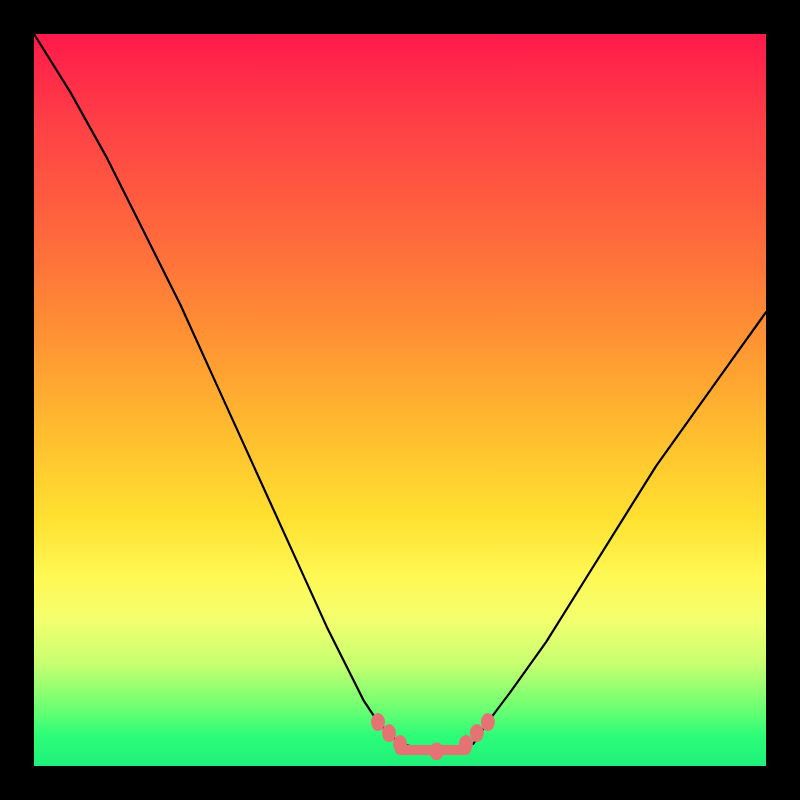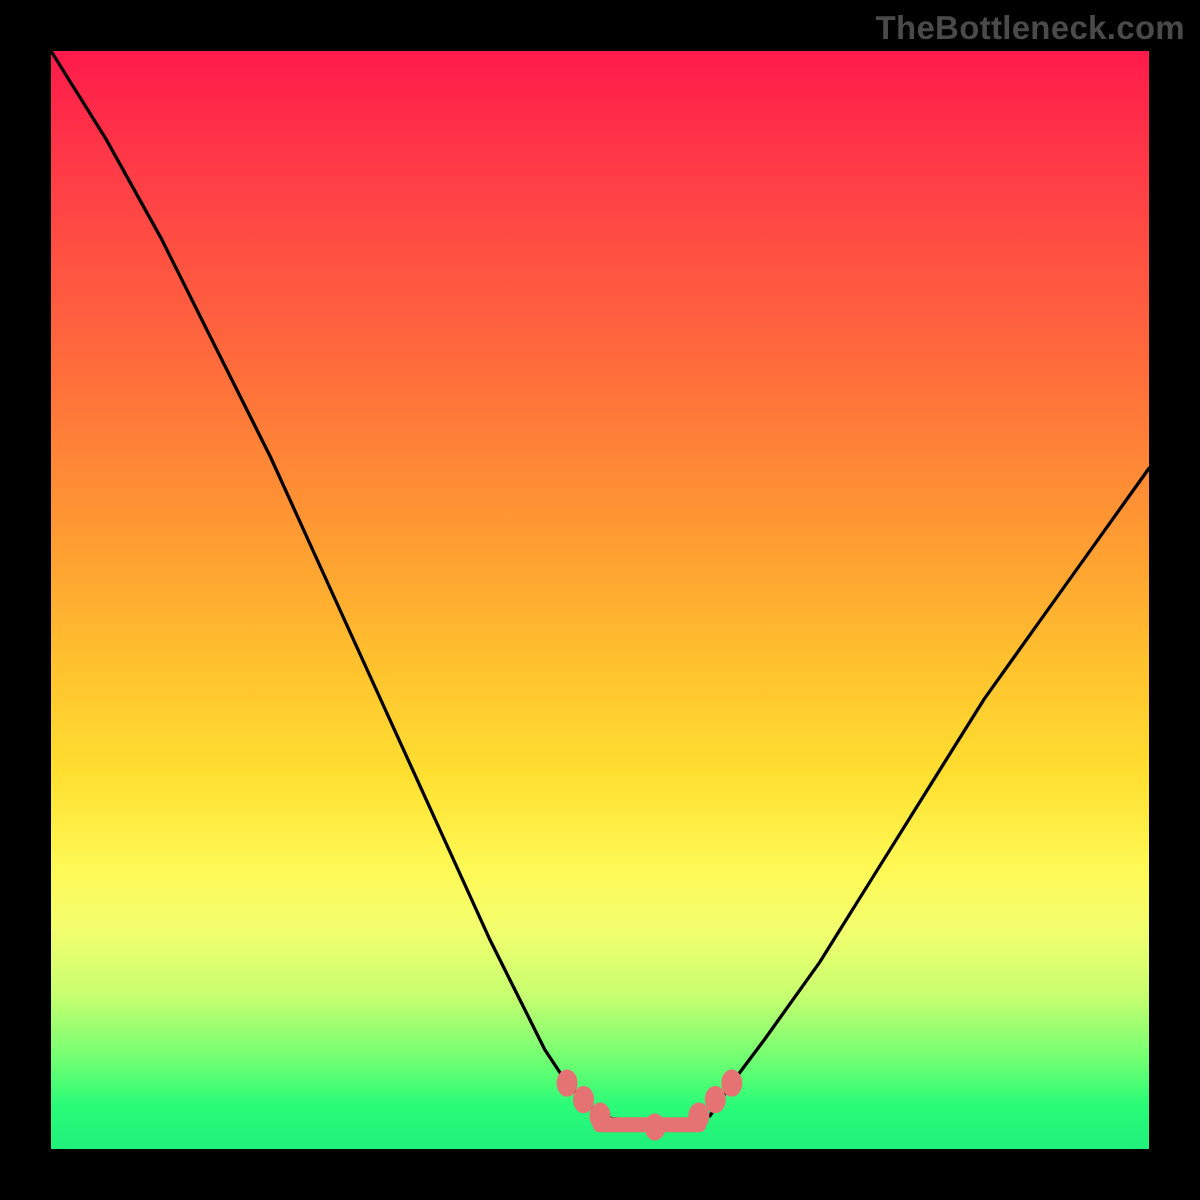--- a/index.html
+++ b/index.html
@@ -93,15 +93,14 @@
           <ellipse cx="366" cy="710.04" rx="7" ry="9" class="marker"></ellipse>
           <ellipse cx="402.6" cy="717.36" rx="7" ry="9" class="marker"></ellipse>
           <ellipse cx="431.88" cy="710.04" rx="7" ry="9" class="marker"></ellipse>
           <ellipse cx="442.86" cy="699.06" rx="7" ry="9" class="marker"></ellipse>
           <ellipse cx="453.84" cy="688.08" rx="7" ry="9" class="marker"></ellipse>
         </g>
     </svg>
 
   </div>
 
-  <div class="watermark">TheBottleneck.com</div>
 
 </div>
 
 </body></html>

